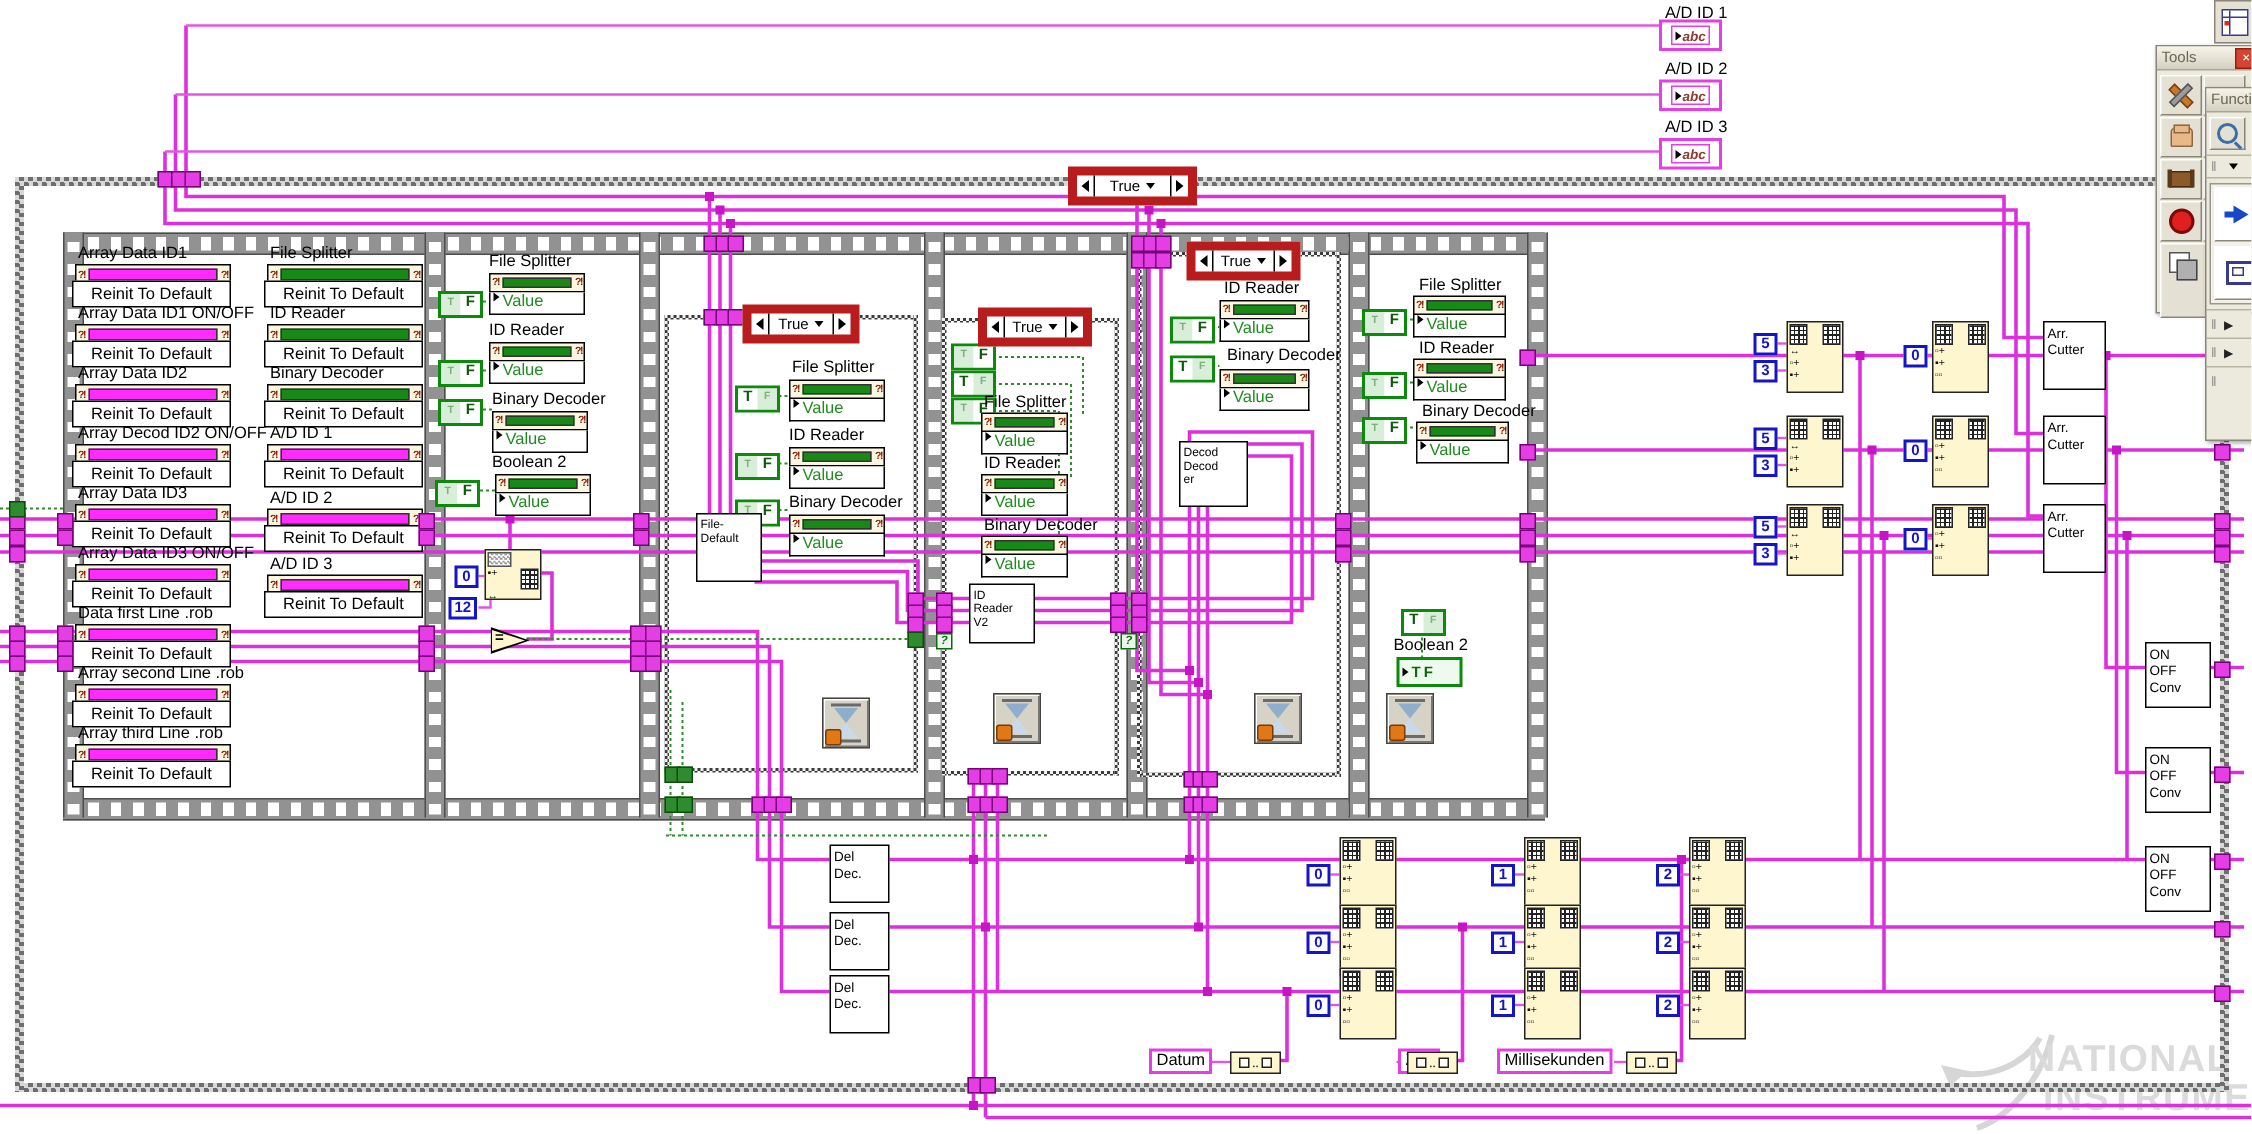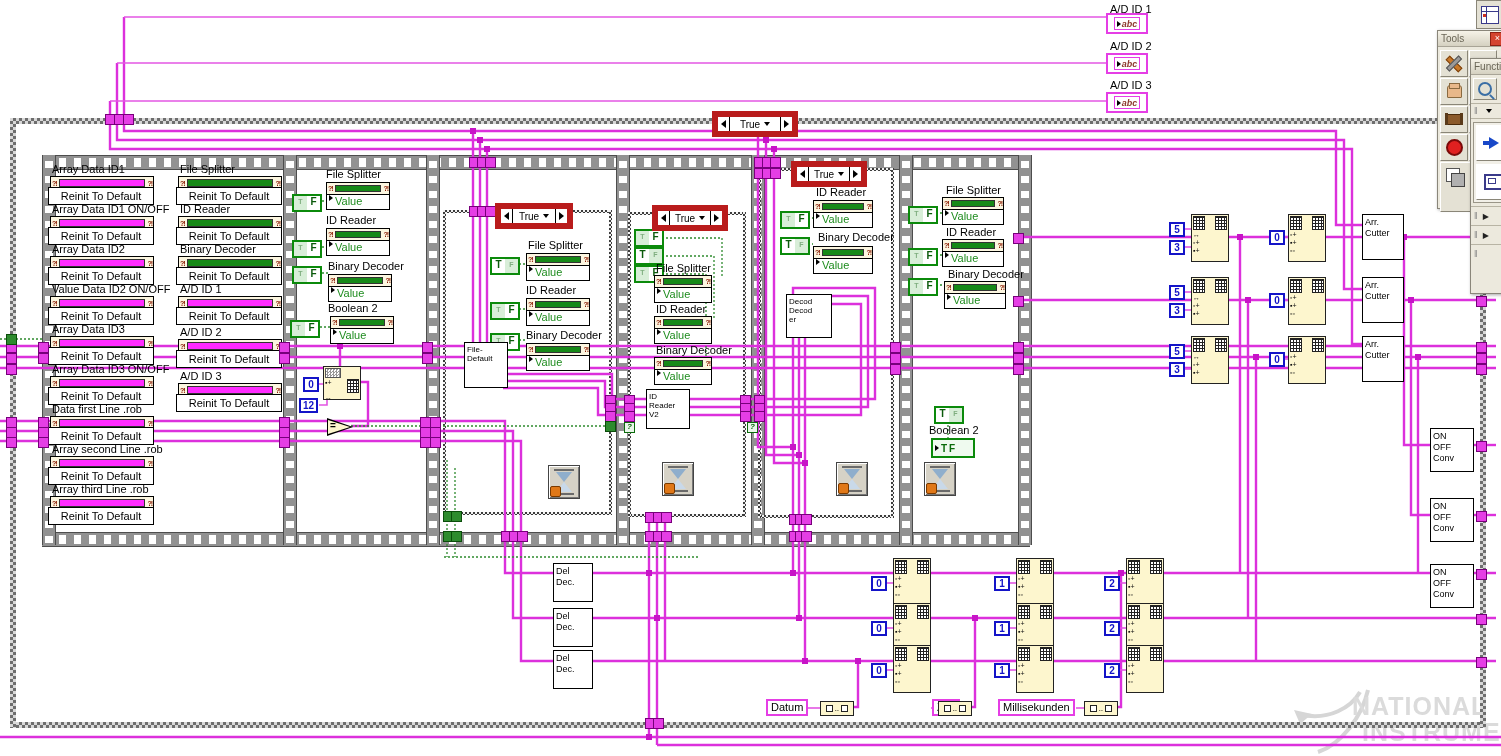--- a/index.html
+++ b/index.html
@@ -456,21 +456,21 @@
       <span class="q">?!</span>
     </div>
   <div class="btnr" style="left:48px;top:227px">Reinit To Default</div>
   <div class="lbl" style="left:52px;top:243px">Array Data ID2</div>
   <div class="pbar" style="left:50px;top:256px">
       <span class="q">?!</span>
       <i class="pfill pk"></i>
       <span class="q">?!</span>
     </div>
   <div class="btnr" style="left:48px;top:267px">Reinit To Default</div>
-  <div class="lbl" style="left:52px;top:283px">Value Data ID2 ON/OFF</div>
+  <div class="lbl" style="left:52px;top:283px">Array Decod ID2 ON/OFF</div>
   <div class="pbar" style="left:50px;top:296px">
       <span class="q">?!</span>
       <i class="pfill pk"></i>
       <span class="q">?!</span>
     </div>
   <div class="btnr" style="left:48px;top:307px">Reinit To Default</div>
   <div class="lbl" style="left:52px;top:323px">Array Data ID3</div>
   <div class="pbar" style="left:50px;top:336px">
       <span class="q">?!</span>
       <i class="pfill pk"></i>

